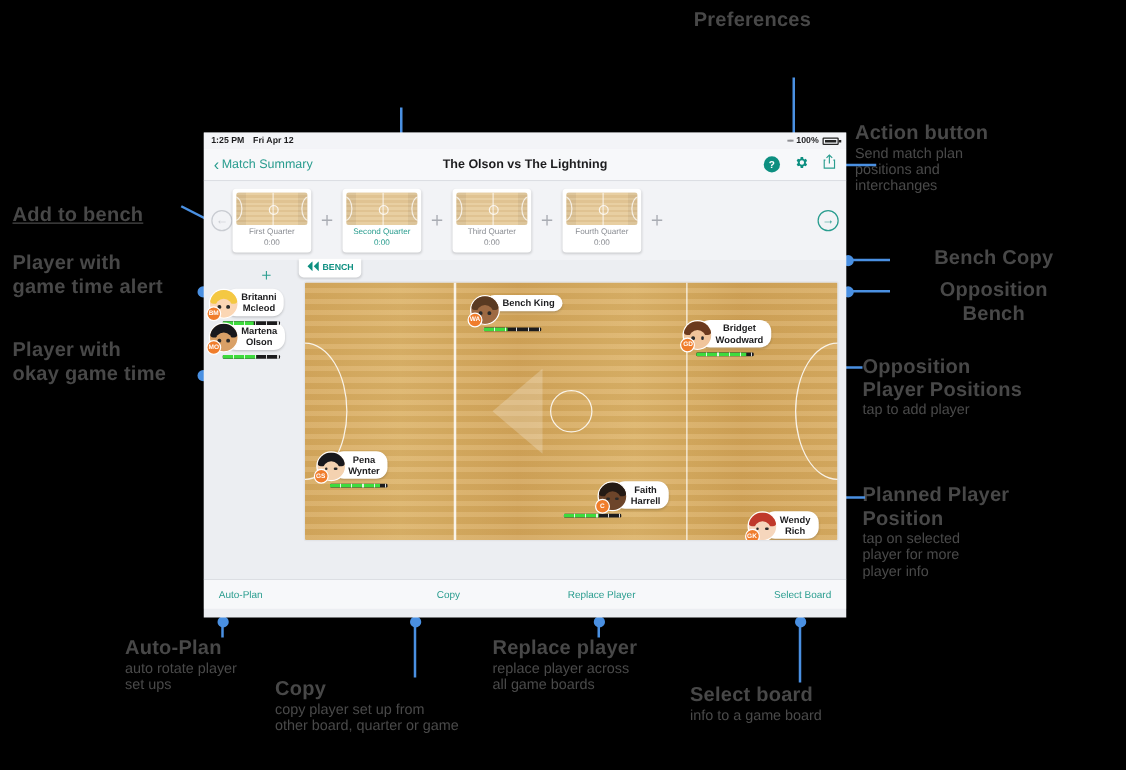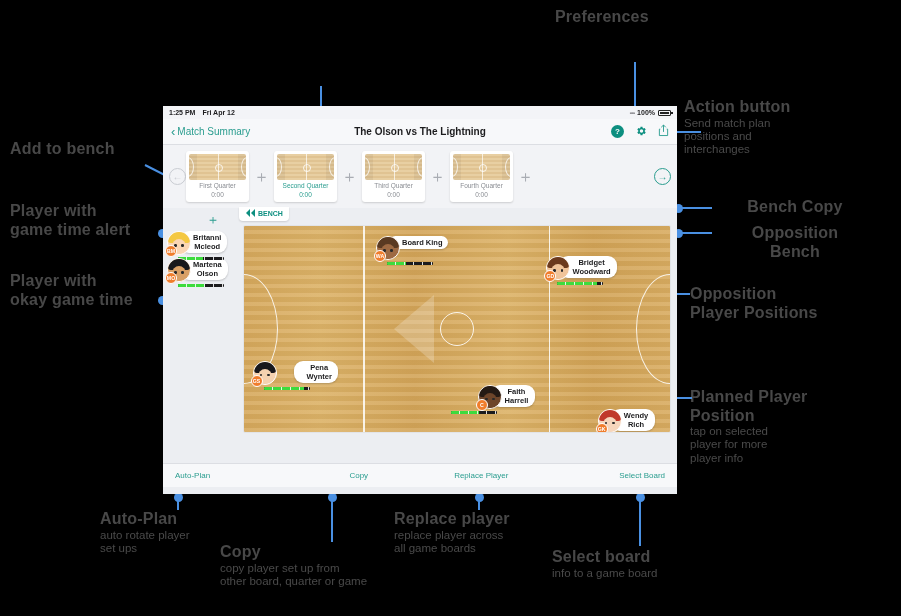--- a/index.html
+++ b/index.html
@@ -140,21 +140,21 @@
   <div class="lead" style="left:634px; top:62px; width:2px; height:66px;"></div>
   <div class="dot" style="left:630px; top:107px;"></div>
 
   <div class="anno" style="left:684px; top:98px; width:195px;">
     <div class="t">Action button</div>
     <div class="s">Send match plan<br>positions and<br>interchanges</div>
   </div>
   <div class="lead" style="left:665px; top:131px; width:36px; height:2px;"></div>
   <div class="dot" style="left:662px; top:128px;"></div>
 
-  <div class="anno" style="left:10px; top:140px; width:165px;">
+  <div class="anno" style="left:10px; top:164px; width:165px;text-decoration:underline;">
     <div class="t">Add to bench</div>
   </div>
   <div class="lead" style="left:145px; top:164px; width:72px; height:2px; transform:rotate(27deg); transform-origin:left center;"></div>
   <div class="dot" style="left:190px; top:208px;"></div>
 
   <div class="anno" style="left:10px; top:202px; width:165px;">
     <div class="t">Player with<br>game time alert</div>
   </div>
   <div class="lead" style="left:160px; top:232px; width:14px; height:2px;"></div>
   <div class="dot" style="left:158px; top:229px;"></div>
@@ -172,20 +172,21 @@
   <div class="dot" style="left:674px; top:204px;"></div>
 
   <div class="anno" style="left:700px; top:224px; width:190px; text-align:center;">
     <div class="t">Opposition<br>Bench</div>
   </div>
   <div class="lead" style="left:680px; top:232px; width:32px; height:2px;"></div>
   <div class="dot" style="left:674px; top:229px;"></div>
 
   <div class="anno" style="left:690px; top:285px; width:205px;">
     <div class="t">Opposition<br>Player Positions</div>
+    <div class="s">tap to add player</div>
   </div>
   <div class="lead" style="left:580px; top:293px; width:110px; height:2px;"></div>
   <div class="dot" style="left:577px; top:290px;"></div>
 
   <div class="anno" style="left:690px; top:388px; width:205px;">
     <div class="t">Planned Player<br>Position</div>
     <div class="s">tap on selected<br>player for more<br>player info</div>
   </div>
   <div class="lead" style="left:600px; top:397px; width:92px; height:2px;"></div>
   <div class="dot" style="left:596px; top:394px;"></div>
@@ -360,21 +361,21 @@
         <div class="courtplayer" style="display: flex; align-items: flex-start; position: relative; left: 31%; top: 5%;">
               <div class="avatarwrap">
                 <div class="avatar" style="background:#9e6a43">
                   <div class="hair" style="background:#5a3a22"></div>
                   <div class="face" style="background:#9e6a43"></div>
                   <span class="eyeL"></span>
                   <span class="eyeR"></span>
                 </div>
                 <div class="poschip">WA</div>
               </div>
-              <div class="pill">Board King</div>
+              <div class="pill">Bench King</div>
               <div class="timebar">
                 <i style="width:42%;background:#3ddb3d"></i>
               </div>
               <div class="tickmarks"></div>
             </div>
             <div class="courtplayer" style="display: flex; align-items: flex-start; position: relative; left: 71%; top: 3%;">
               <div class="avatarwrap">
                 <div class="avatar" style="background:#f0c49a">
                   <div class="hair" style="background:#6b3a1e"></div>
                   <div class="face" style="background:#f0c49a"></div>
@@ -382,21 +383,21 @@
                   <span class="eyeR"></span>
                 </div>
                 <div class="poschip">GD</div>
               </div>
               <div class="pill">Bridget<br>Woodward</div>
               <div class="timebar">
                 <i style="width:85%;background:#3ddb3d"></i>
               </div>
               <div class="tickmarks"></div>
             </div>
-            <div class="courtplayer" style="display: flex; align-items: flex-start; position: relative; left: 2%; top: 42%; gap: 28px;">
+            <div class="courtplayer" style="display: flex; align-items: flex-start; position: relative; left: 2%; top: 42%;">
               <div class="avatarwrap">
                 <div class="avatar" style="background:#f4d2b0">
                   <div class="hair" style="background:#18181c"></div>
                   <div class="face" style="background:#f4d2b0"></div>
                   <span class="eyeL"></span>
                   <span class="eyeR"></span>
                 </div>
                 <div class="poschip">GS</div>
               </div>
               <div class="pill">Pena<br>Wynter</div>

